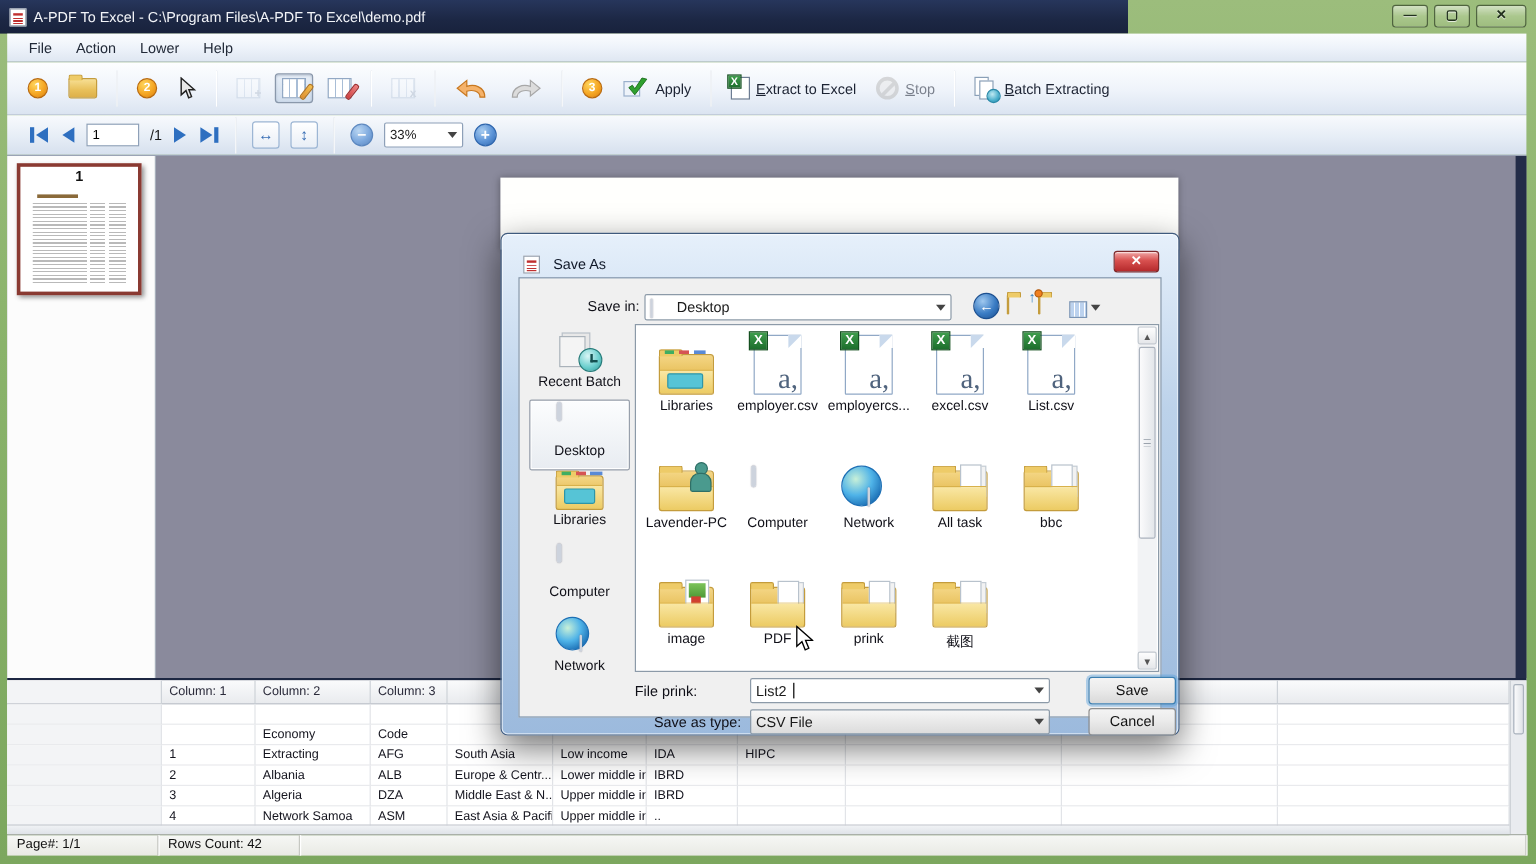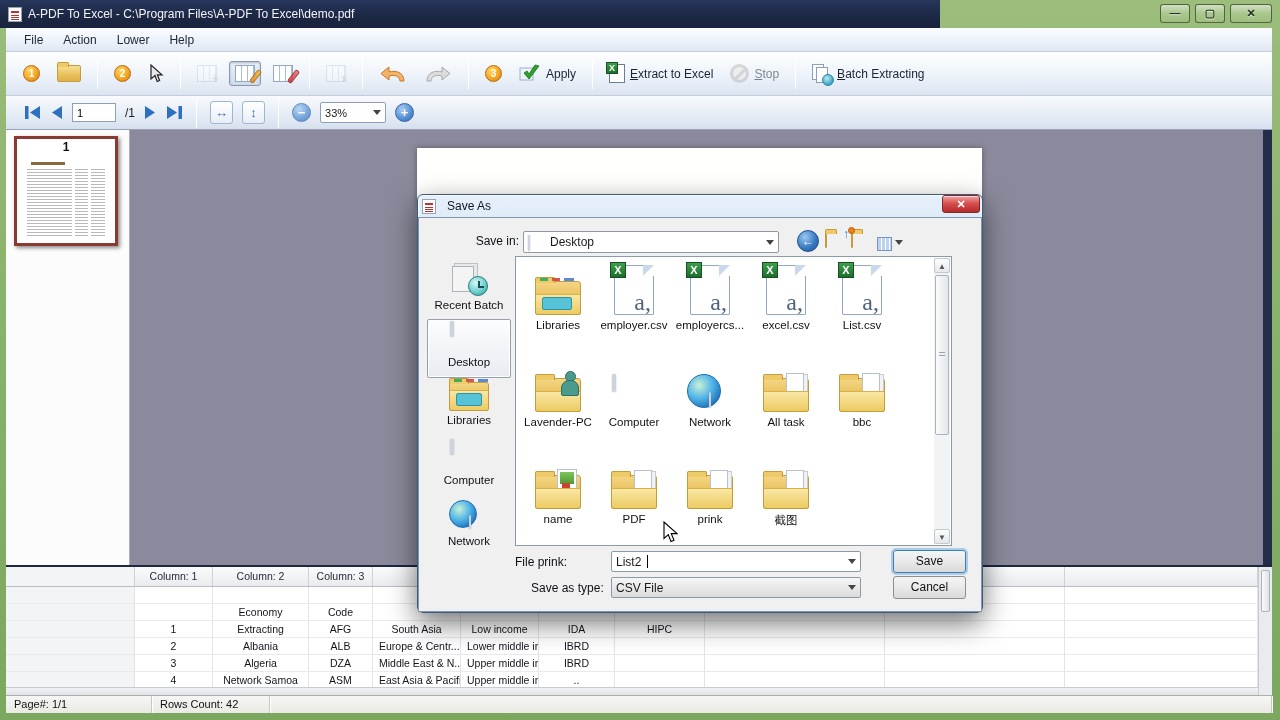--- a/index.html
+++ b/index.html
@@ -99,43 +99,43 @@
     -webkit-mask:linear-gradient(to right,#000 0 58%, transparent 58% 62%, #000 62% 78%, transparent 78% 82%, #000 82% 100%); }
   #right-navy { position:absolute; right:0px; top:0px; width:9px; height:435px; background:#232c48; }
 
   #doc-page { position:absolute; left:411px; top:18px; width:565px; height:60px; background:#fffffd; box-shadow:0 0 6px rgba(0,0,0,.35); }
   #doc-head { position:absolute; left:60px; bottom:3px; display:flex; align-items:center; gap:4px;
     font-size:10px; font-weight:bold; color:#222; }
   .doc-head-ico { width:10px; height:9px; background:linear-gradient(180deg,#3f9e4d,#1d6e2c); border:1px solid #145020; }
 
   
   #table-panel { position:absolute; left:6px; top:565px; width:1266px; height:130px; background:#fff;
-    border-top:2px solid #1d2742;text-align:center; }
+    border-top:2px solid #1d2742; }
   .trow { display:grid; grid-template-columns:129px 78px 96px 64px 88px 78px 76px 90px 180px 180px 1fr; width:1252px; }
   .trow.head { height:20px; background:linear-gradient(180deg,#fafbfc,#e9ebee); border-bottom:1px solid #b8bec6; }
   .trow.head .tcell { line-height:19px; color:#2a2a3a; border-right:1px solid #cdd2d8; }
   .tcell { height:100%; padding:0 6px; font-size:10.5px; white-space:nowrap; overflow:hidden; color:#14141e; }
   .trow.data { height:17px; }
   .trow.data .tcell { line-height:16px; border-right:1px solid #e2e4e8; border-bottom:1px solid #e9eaed; }
   .trow .tcell:first-child { background:#f3f4f6; }
   #hscroll { position:absolute; left:0; bottom:0; width:1252px; height:8px;
     background:linear-gradient(180deg,#f0f2f5,#dfe3e8); border-top:1px solid #c8ccd2; }
   #tvscroll { position:absolute; right:0; top:0; width:14px; height:130px; background:#e9ebef; border-left:1px solid #c8ccd2; }
   #tvscroll .thumbv { margin:3px 2px; height:42px; background:linear-gradient(90deg,#fbfbfc,#dfe2e7); border:1px solid #aab2bd; border-radius:2px; }
 
   
   #statusbar { position:absolute; left:6px; top:695px; width:1266px; height:18px;
     background:linear-gradient(180deg,#f6f7f5,#e9eae4); border-top:1px solid #aab0a8;
     display:flex; font-size:11px; color:#111; }
   .ssec { padding:2px 8px 0 8px; border-right:1px solid #c6c8c2; box-shadow:1px 0 0 #ffffff; }
-  .ssec.s1 { width:146px; } .ssec.s2 { width:118px; } .ssec.s3 { flex:1; }
+  .ssec.s1 { width:126px; } .ssec.s2 { width:118px; } .ssec.s3 { flex:1; }
 
   
   #dialog { position:absolute; left:417px; top:194px; width:566px; height:419px; z-index:10; }
-  .dlg-frame { width:100%; height:100%; border:1px solid #3f5a7d; border-radius:6px; padding:0;
+  .dlg-frame { width:100%; height:100%; border:1px solid #3f5a7d; border-radius:6px; padding:14px;
     background:linear-gradient(180deg,#e6f0fb,#bcd2ea 35%,#9cbadd);
     box-shadow:0 10px 28px rgba(0,0,0,.55), inset 0 0 0 1px rgba(255,255,255,.65);
     display:flex; flex-direction:column; }
   .dlg-title { height:22px; display:flex; align-items:center; padding-left:4px; gap:5px; position:relative; color:#101828; }
   .dlg-close { position:absolute; right:2px; top:0px; width:38px; height:18px; border:1px solid #7e2a2c; border-radius:3px;
     background:linear-gradient(180deg,#f0a7a6,#d8504f 45%,#b52a2c);
     color:#fff; font-size:11px; font-weight:bold; text-align:center; line-height:16px;
     box-shadow:inset 0 1px 0 rgba(255,255,255,.6); }
   .dlg-body { flex:1; background:#f0f0f0; border:1px solid #8096ad; position:relative; }
 
@@ -640,21 +640,21 @@
                 </span>
               <span class="flabel">bbc</span>
             </div>
             <div class="fitem">
               <span class="icobox">
                   <span class="bigfolder">
                     <span class="pic"></span>
                     <span class="front"></span>
                   </span>
                 </span>
-              <span class="flabel">name</span>
+              <span class="flabel">image</span>
             </div>
             <div class="fitem">
               <span class="icobox">
                   <span class="bigfolder">
                     <span class="pages"></span>
                     <span class="front"></span>
                   </span>
                 </span>
               <span class="flabel">PDF</span>
             </div>

